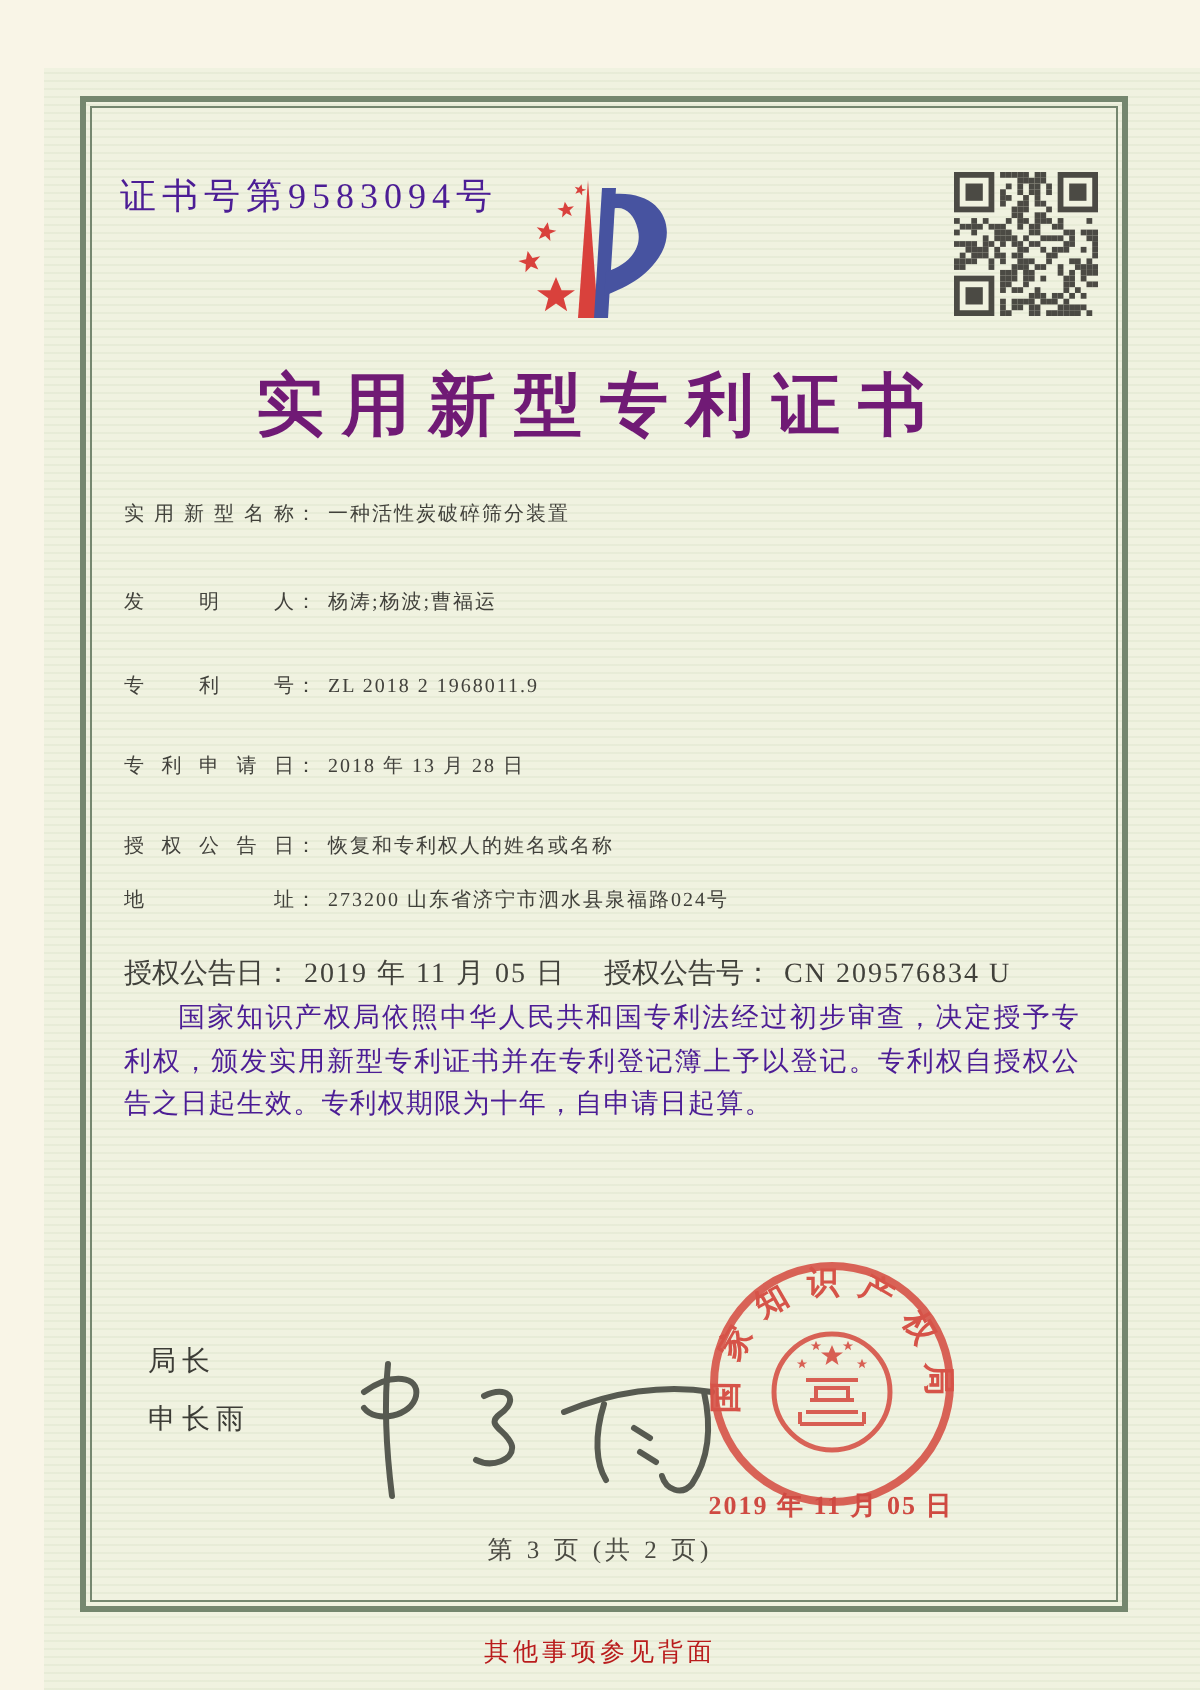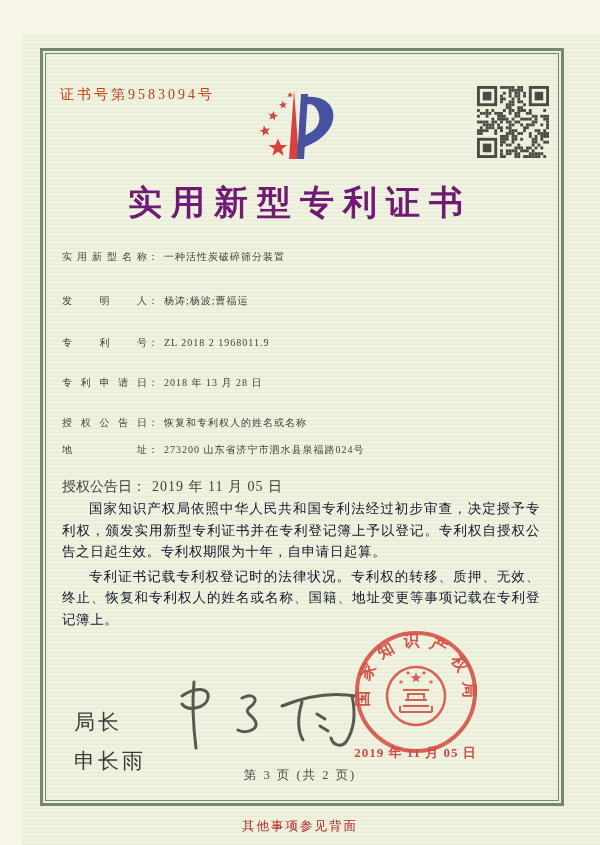--- a/index.html
+++ b/index.html
@@ -14,40 +14,40 @@
     background:
       repeating-linear-gradient(0deg, rgba(186,203,168,.16) 0 1px, rgba(0,0,0,0) 1px 4px),
       #f0f2e0;
   }
   .frame{
     position:absolute;left:40px;top:48px;width:518px;height:752px;
     border:3px solid #75876f;
   }
   .frame-inner{position:absolute;inset:2px;border:1px solid #75876f;}
   .abs{position:absolute;}
-  .cert-no{left:60px;top:86px;font-size:14px;letter-spacing:3px;color:#c2410c;}
+  .cert-no{left:60px;top:86px;font-size:18px;letter-spacing:3px;color:#4c1d95;}
   .title{
     left:0;top:180px;width:600px;text-align:center;
     font-size:34px;font-weight:700;letter-spacing:9px;color:#701a75;
   }
   .field-row{left:62px;width:480px;font-size:10px;color:#41413b;}
   .flabel{
     display:inline-block;width:86px;vertical-align:top;
     text-align:justify;text-align-last:justify;letter-spacing:1px;
   }
   .fcolon{display:inline-block;}
   .fvalue{display:inline-block;margin-left:6px;letter-spacing:1px;}
   .grant-row{left:62px;top:478px;width:490px;font-size:14px;}
   .grant-no{position:absolute;left:240px;top:0;white-space:nowrap;}
   .paras{left:62px;top:498px;width:478px;}
   .paras p{
     margin:0 0 3px 0;text-indent:2em;font-size:13.5px;line-height:21.5px;
-    text-align:justify;letter-spacing:.6px;color:#0f172a;
-  }
-  .director{left:74px;top:708px;font-size:21px;letter-spacing:3px;color:#3c3c36;}
+    text-align:justify;letter-spacing:.6px;color:#4c1d95;
+  }
+  .director{left:74px;top:672px;font-size:14px;letter-spacing:3px;color:#3c3c36;}
   .director div{margin-bottom:11px;}
   .sig{left:160px;top:676px;}
   .seal{left:350px;top:626px;}
   .seal-date{
     left:338px;top:744px;width:155px;text-align:center;
     color:#cf4a42;font-size:13px;letter-spacing:1px;font-weight:600;
   }
   .page-info{left:0;top:767px;width:600px;text-align:center;font-size:12.5px;letter-spacing:2px;color:#4a4a42;}
   .back-note{left:0;top:818px;width:600px;text-align:center;font-size:12.5px;letter-spacing:2px;color:#b91c1c;}
   .logo{left:232px;top:80px;}
@@ -325,25 +325,25 @@
 </div>
 <div class="abs field-row" style="top:416px">
   <span class="flabel">授权公告日</span><span class="fcolon">：</span><span class="fvalue">恢复和专利权人的姓名或名称</span>
 </div>
 <div class="abs field-row" style="top:443px">
   <span class="flabel">地址</span><span class="fcolon">：</span><span class="fvalue">273200 山东省济宁市泗水县泉福路024号</span>
 </div>
 
 <div class="abs field-row grant-row">
   <span>授权公告日</span><span>：</span><span class="fvalue">2019 年 11 月 05 日</span>
+  <span class="grant-no"><span>授权公告号</span><span>：</span><span class="fvalue">CN 209576834 U</span></span>
 </div>
 
 <div class="abs paras">
   <p>国家知识产权局依照中华人民共和国专利法经过初步审查，决定授予专利权，颁发实用新型专利证书并在专利登记簿上予以登记。专利权自授权公告之日起生效。专利权期限为十年，自申请日起算。</p>
-  <p>专利证书记载专利权登记时的法律状况。专利权的转移、质押、无效、终止、恢复和专利权人的姓名或名称、国籍、地址变更等事项记载在专利登记簿上。</p>
 </div>
 
 <div class="abs director">
   <div>局长</div>
   <div>申长雨</div>
 </div>
 
 <svg class="abs sig" width="210" height="78" viewBox="0 0 210 78">
   <g fill="none" stroke="#43463e" stroke-width="3" stroke-linecap="round" opacity="0.88">
     <path d="M22,20 C36,10 50,12 48,22 C46,32 28,36 22,28"></path>

